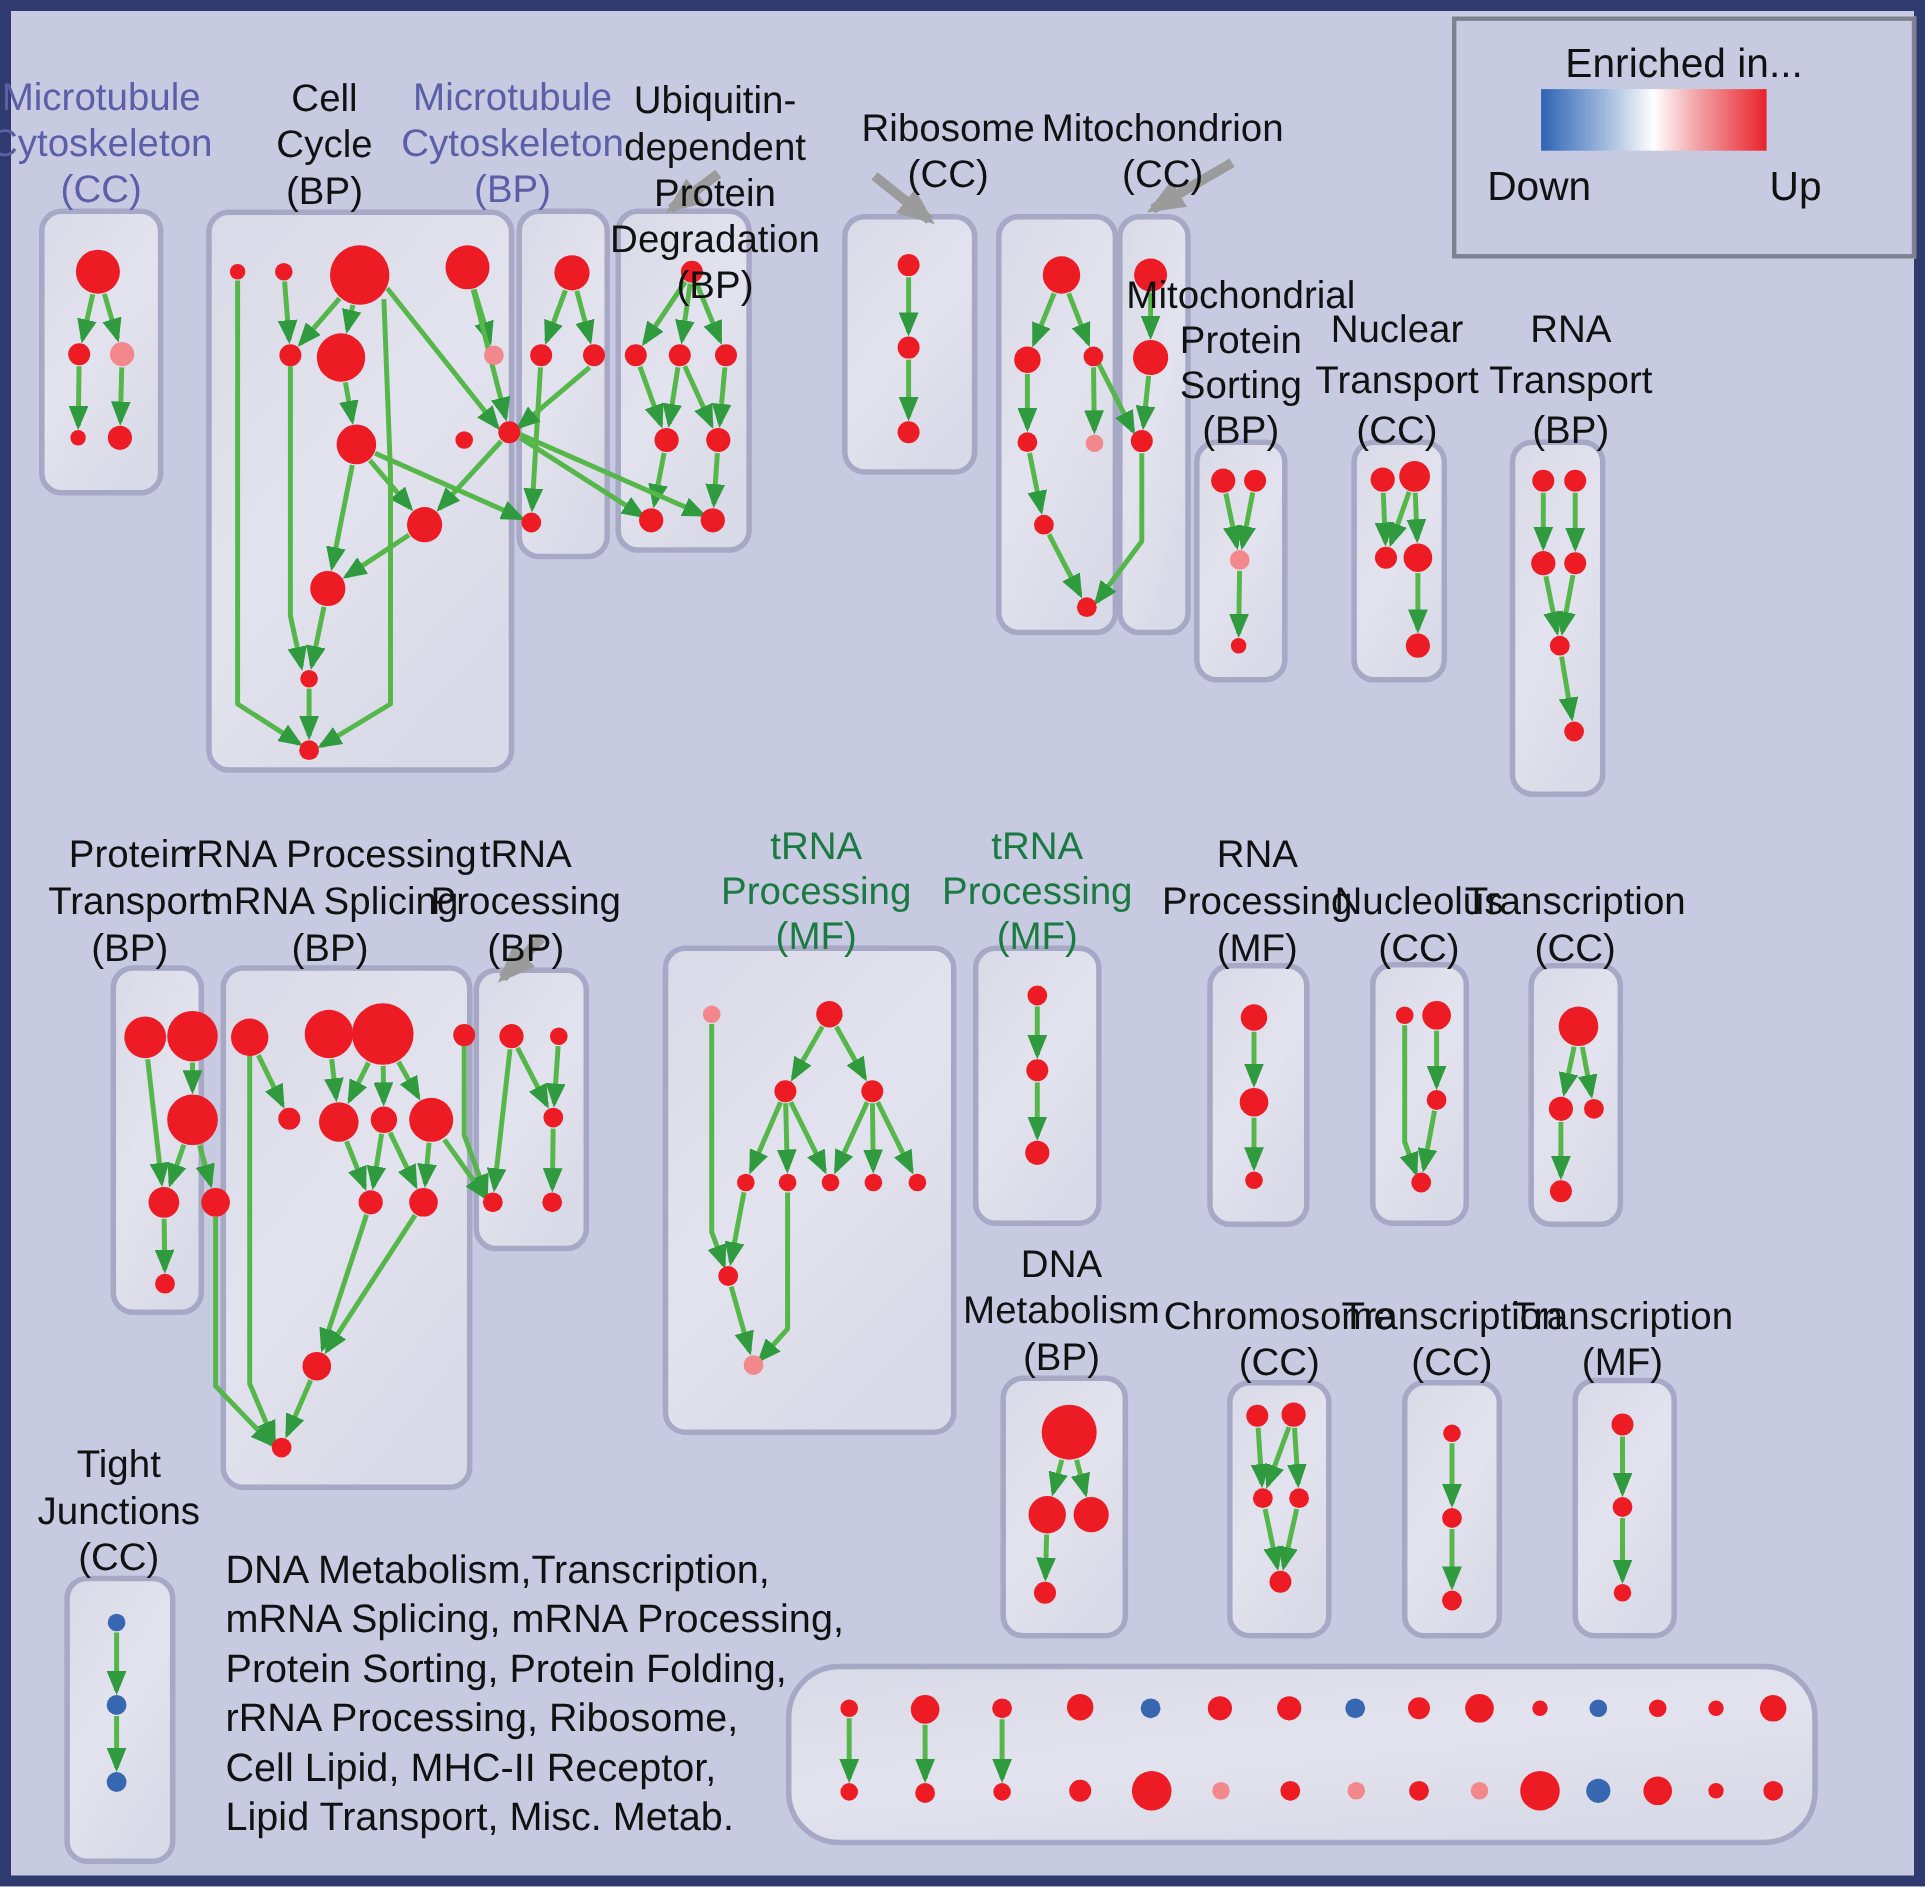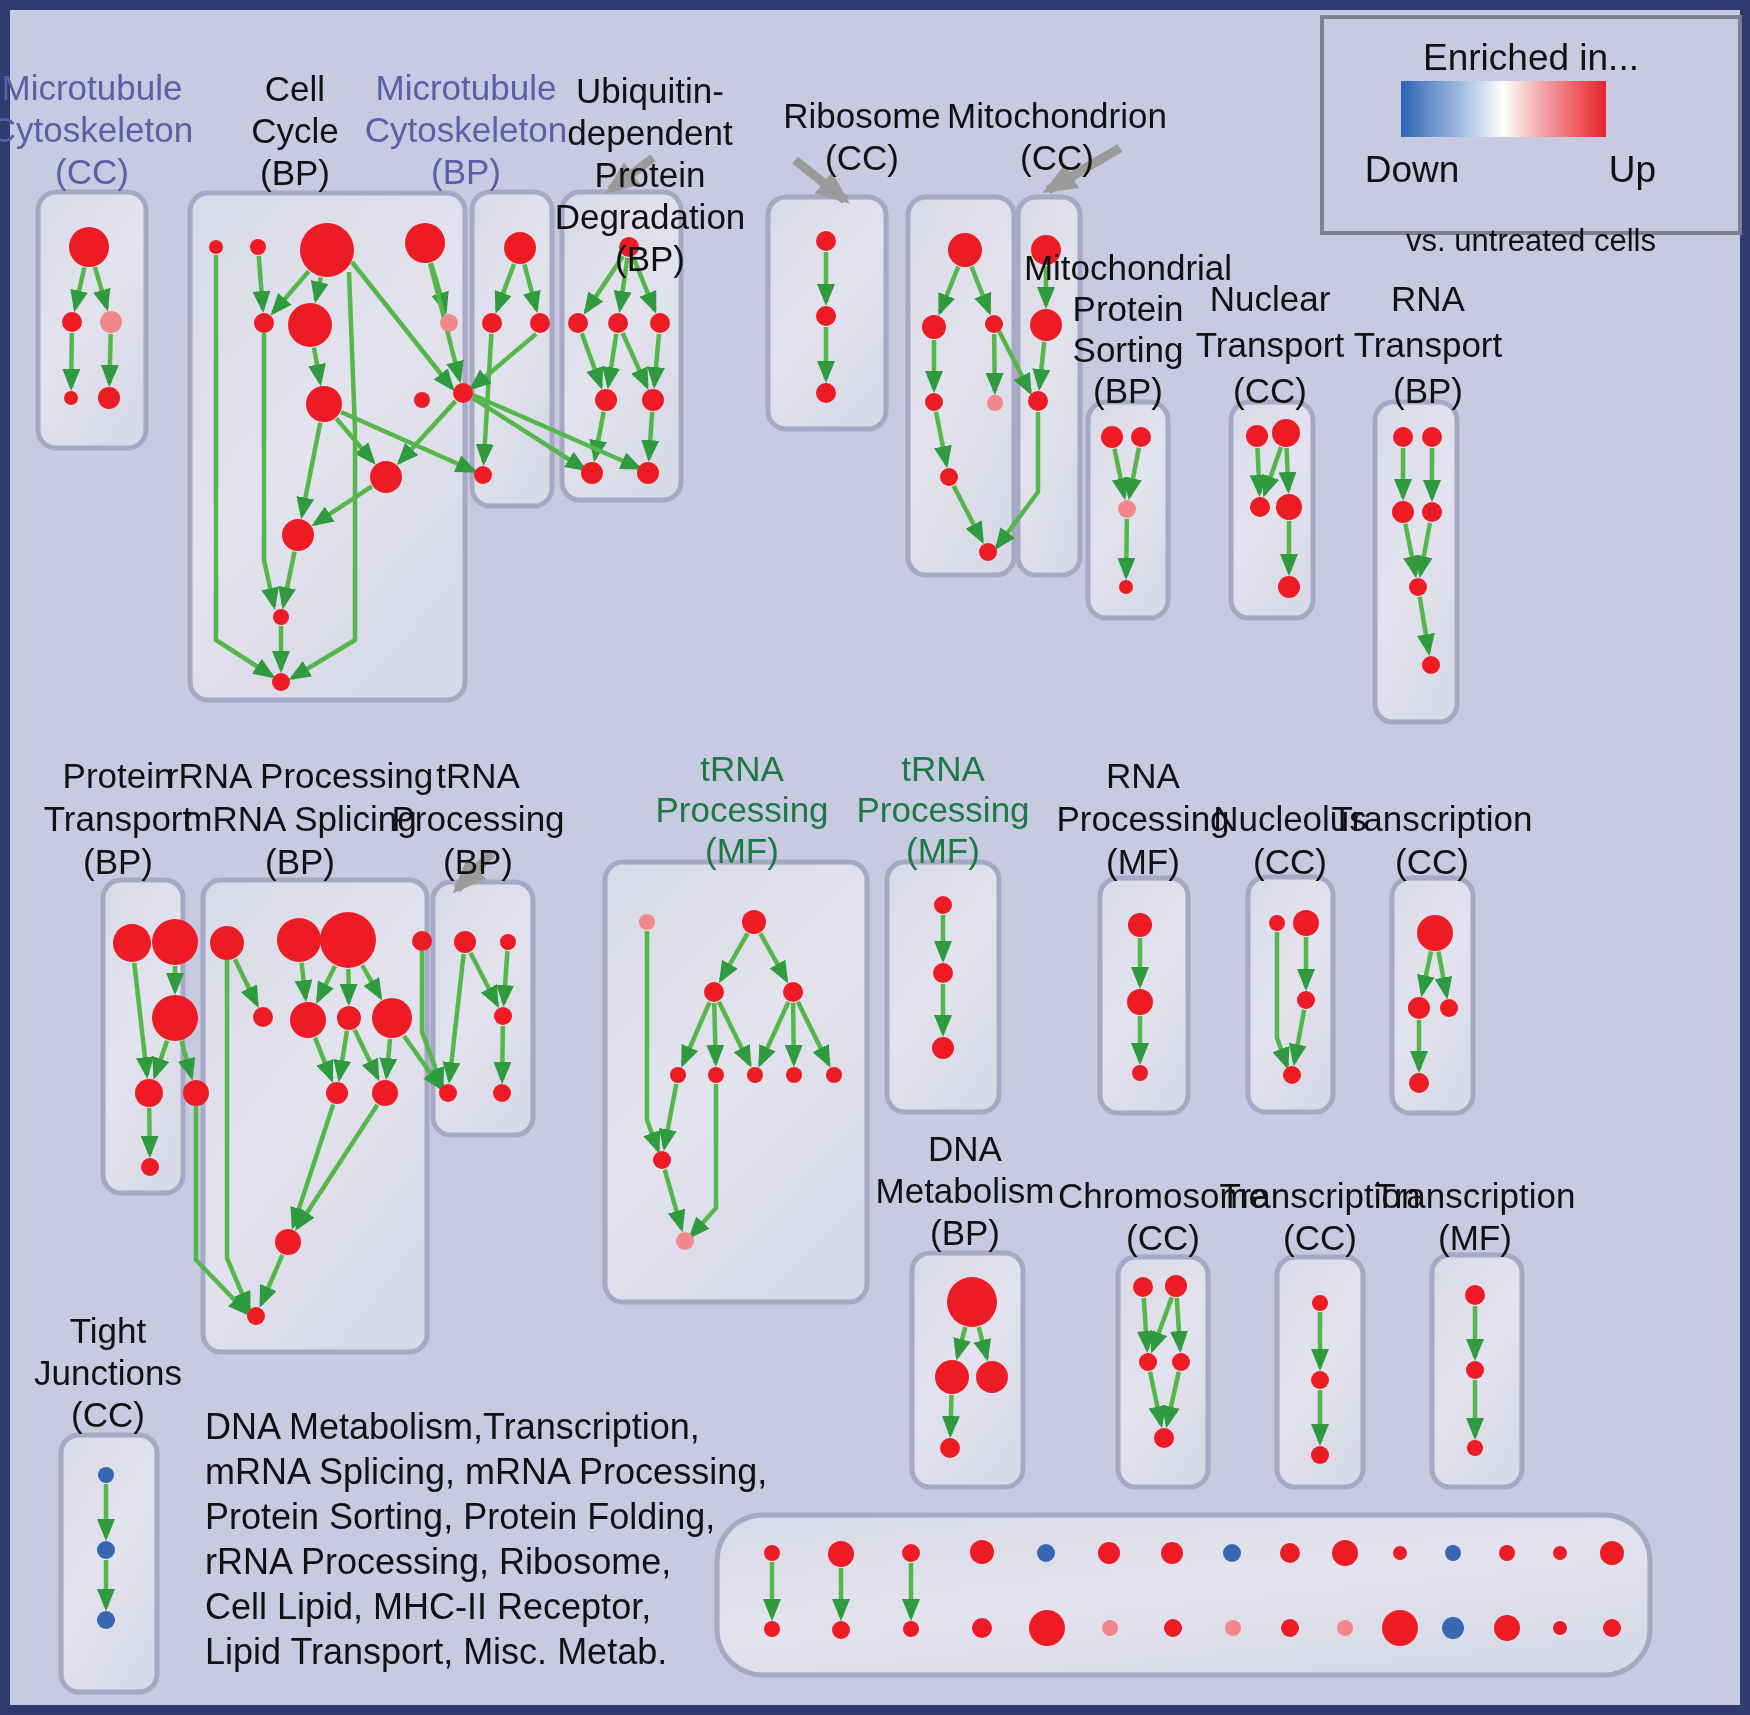--- a/index.html
+++ b/index.html
@@ -10,21 +10,21 @@
   }
   #fig{position:absolute;left:0;top:0;}
   .legend{
     position:absolute;left:1320px;top:15px;width:422px;height:220px;
     border:4px solid #7e8190;box-sizing:border-box;background:#c8cae1;padding-left:44px;
   }
   .legend-title{position:absolute;top:18px;left:0;width:100%;text-align:center;
     font-size:37px;color:#111;}
   .legend-bar{position:absolute;left:77px;top:62px;width:205px;height:56px;
     background:linear-gradient(to right,#2f63b6 0%,#9db8dd 28%,#ffffff 50%,#f2a9ad 68%,#e8222a 100%);}
-  .legend-down{position:absolute;left:28px;top:130px;width:120px;text-align:center;
+  .legend-down{position:absolute;left:28px;top:130px;width:120px;
     font-size:37px;color:#111;}
   .legend-up{position:absolute;left:212px;top:130px;width:120px;text-align:right;
     font-size:37px;color:#111;}
   .legend-sub1{position:absolute;top:172px;left:0;width:100%;text-align:center;
     font-size:31px;color:#111;}
   .legend-sub2{position:absolute;top:204px;left:0;width:100%;text-align:center;
     font-size:31px;color:#111;}
   .misc-text{
     position:absolute;left:205px;top:1404px;font-size:36px;line-height:45px;color:#111;
   }
@@ -425,21 +425,20 @@
       <text x="108" y="1385" text-anchor="middle" font-size="35" fill="#111111" font-family="&quot;Liberation Sans&quot;,sans-serif">Junctions</text>
       <text x="108" y="1427" text-anchor="middle" font-size="35" fill="#111111" font-family="&quot;Liberation Sans&quot;,sans-serif">(CC)</text>
     </g>
   </svg>
 
 <div class="legend">
   <div class="legend-title">Enriched in...</div>
   <div class="legend-bar"></div>
   <div class="legend-down">Down</div>
   <div class="legend-up">Up</div>
-  <div class="legend-sub2">vs. untreated cells</div>
 </div>
 
 <div class="misc-text">
   <div>DNA Metabolism,Transcription,</div>
   <div>mRNA Splicing, mRNA Processing,</div>
   <div>Protein Sorting, Protein Folding,</div>
   <div>rRNA Processing, Ribosome,</div>
   <div>Cell Lipid, MHC-II Receptor,</div>
   <div>Lipid Transport, Misc. Metab.</div>
 </div>

